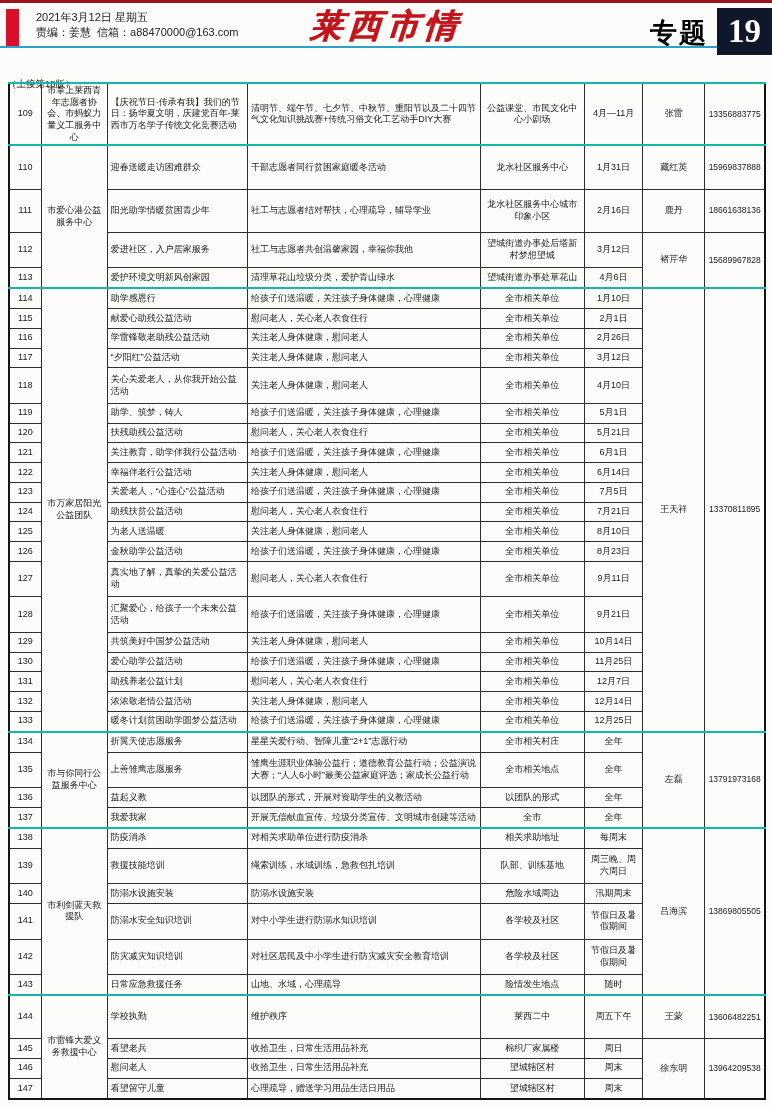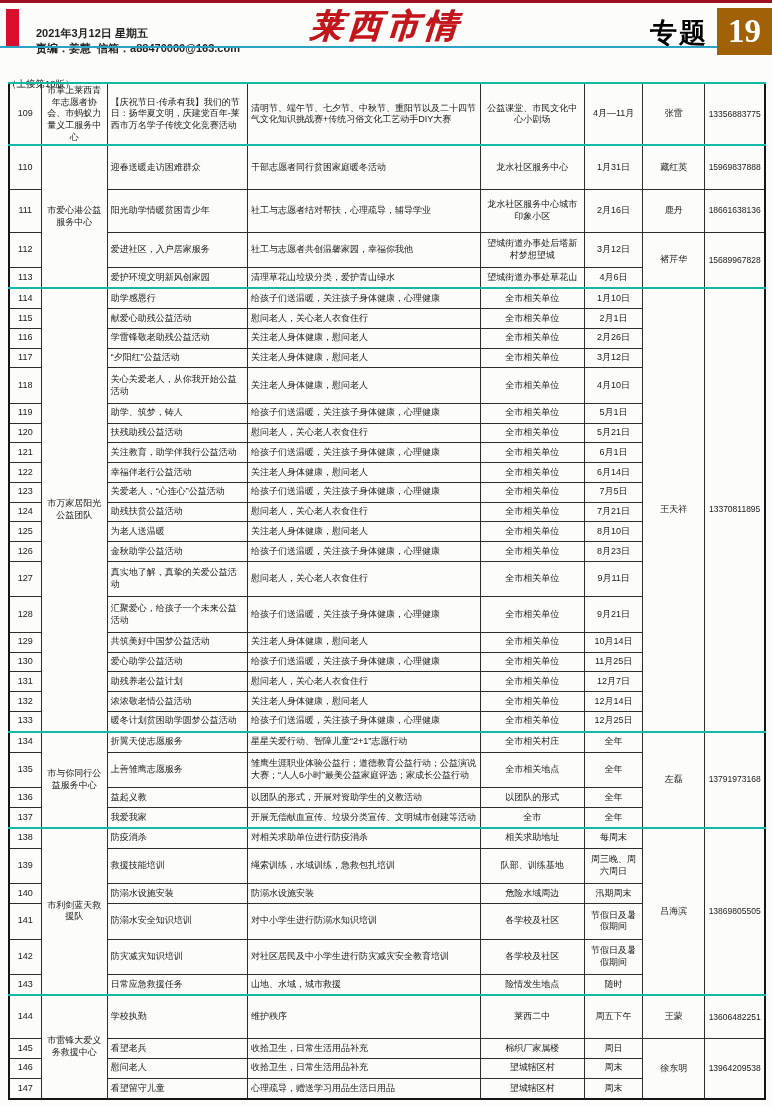--- a/index.html
+++ b/index.html
@@ -4,30 +4,30 @@
 <style>
   html,body{margin:0;padding:0;}
   body{
     width:772px;height:1106px;position:relative;overflow:hidden;
     background:#fcfcfa;color:#1a1a1a;
     font-family:"Liberation Sans", sans-serif;
   }
   .top-rule{position:absolute;top:0;left:0;width:772px;height:3px;background:#9e1220;}
   .header{position:absolute;top:3px;left:0;width:772px;height:44px;}
   .red-bar{position:absolute;left:6px;top:6px;width:13px;height:37px;background:#d8102c;}
-  .issue-info{position:absolute;left:36px;top:23px;font-size:11px;font-weight:bold;line-height:15px;color:#222;white-space:pre;}
+  .issue-info{position:absolute;left:36px;top:7px;font-size:11px;font-weight:normal;line-height:15px;color:#222;white-space:pre;}
   .masthead{
     position:absolute;left:230px;width:312px;top:1px;text-align:center;
     font-family:"DejaVu Serif", serif;font-style:italic;font-weight:bold;
     font-size:33px;color:#c3161c;letter-spacing:5px;transform:skewX(-4deg);
     text-shadow:1px 0 0 #c3161c;white-space:nowrap;
   }
   .section-label{position:absolute;right:64px;top:12px;font-size:27px;font-weight:900;color:#000;letter-spacing:2px;font-family:Liberation Mono, monospace;}
   .page-num-box{
-    position:absolute;right:0;top:5px;width:55px;height:47px;background:#a16207;
+    position:absolute;right:0;top:5px;width:55px;height:47px;background:#0f172a;
     color:#fff;font-size:33px;font-weight:bold;display:flex;align-items:center;justify-content:center;
     font-family:"Liberation Serif", serif;z-index:2;
   }
   .cyan-rule{position:absolute;top:46px;left:0;width:772px;height:2px;background:#2ba3c6;}
   .continued{position:absolute;top:58px;left:7px;font-size:9.5px;color:#111;margin-top:20px;}
   .table-wrap{position:absolute;top:82px;left:8px;width:758px;}
   table{border-collapse:collapse;width:100%;height:1018px;table-layout:fixed;border:2px solid #151515;}
   td{
     border:1px solid #2e2e2e;padding:1px 3px;font-size:9px;line-height:1.3;
     vertical-align:middle;text-align:center;overflow:hidden;word-break:break-all;color:#191919;
@@ -322,21 +322,21 @@
         <tr>
           <td>142</td>
           <td class="cell-left">防灾减灾知识培训</td>
           <td class="cell-left">对社区居民及中小学生进行防灾减灾安全教育培训</td>
           <td>各学校及社区</td>
           <td>节假日及暑假期间</td>
         </tr>
         <tr>
           <td>143</td>
           <td class="cell-left">日常应急救援任务</td>
-          <td class="cell-left">山地、水域，城市救援</td>
+          <td class="cell-left">山地、水域，心理疏导</td>
           <td>险情发生地点</td>
           <td>随时</td>
         </tr>
         <tr class="group-start">
           <td>144</td>
           <td rowspan="4">市雷锋大爱义务救援中心</td>
           <td class="cell-left">学校执勤</td>
           <td class="cell-left">维护秩序</td>
           <td>莱西二中</td>
           <td>周五下午</td>

